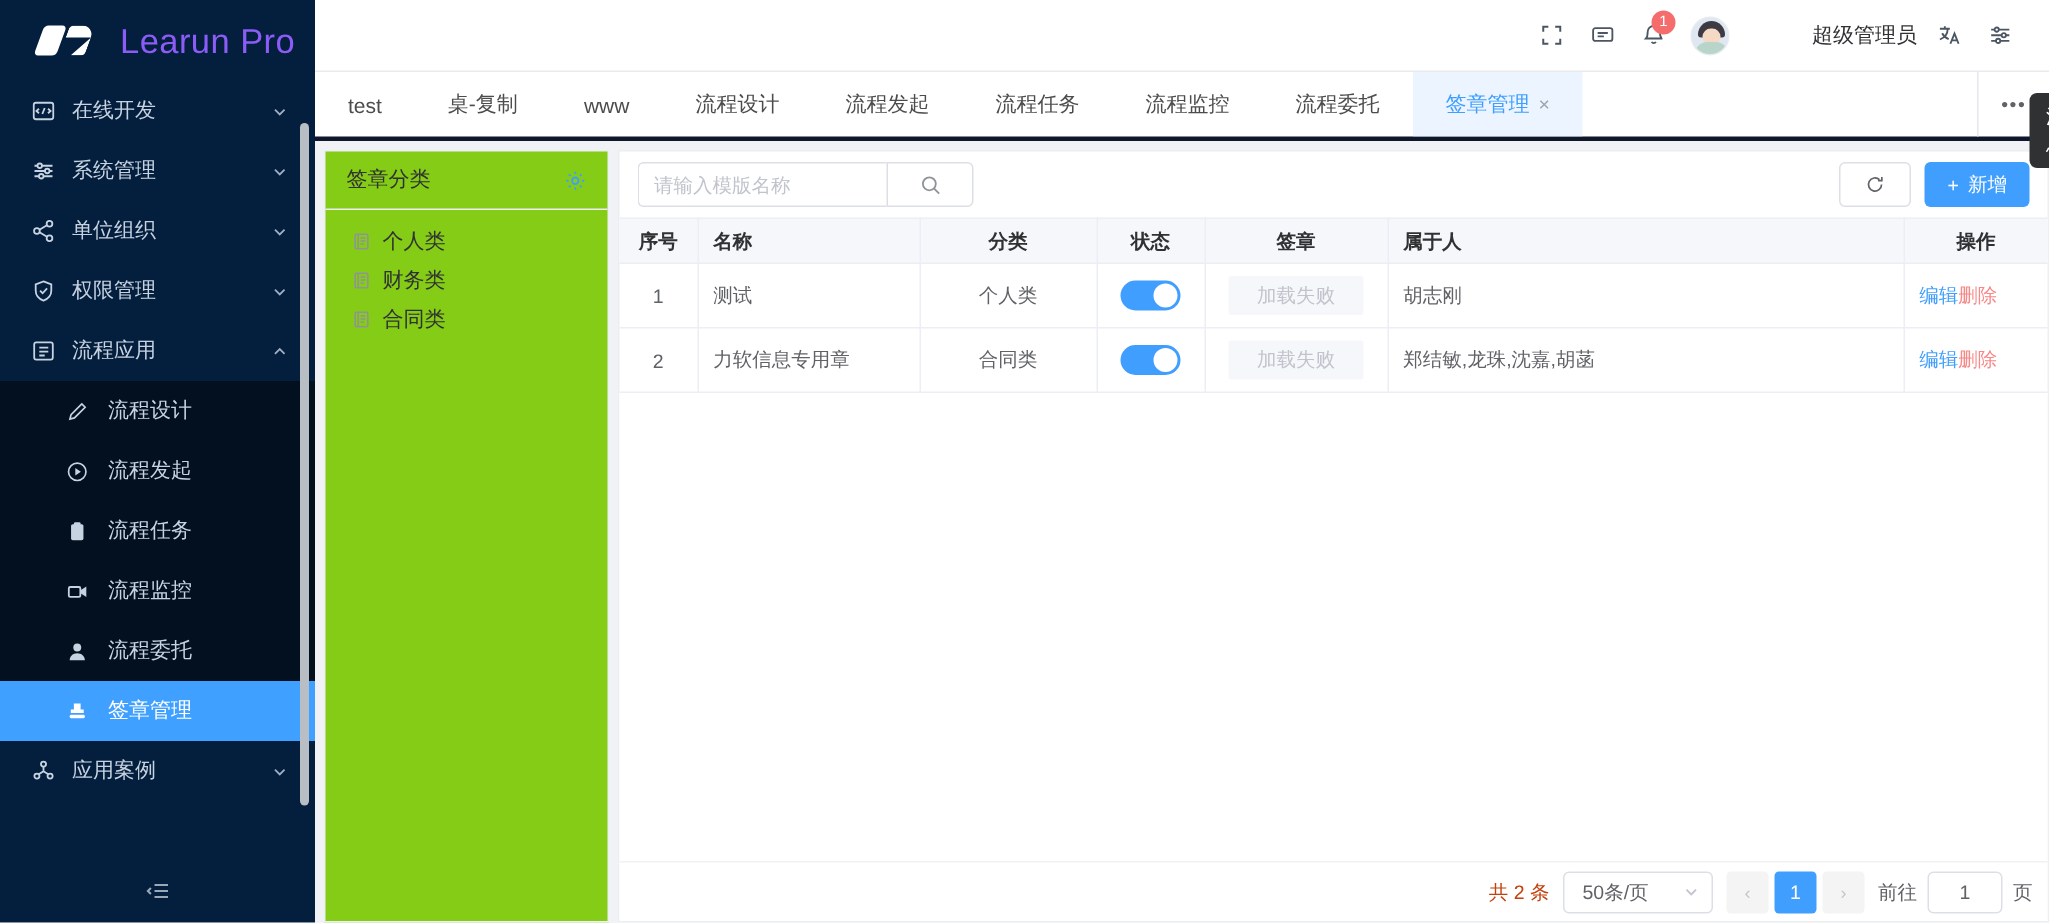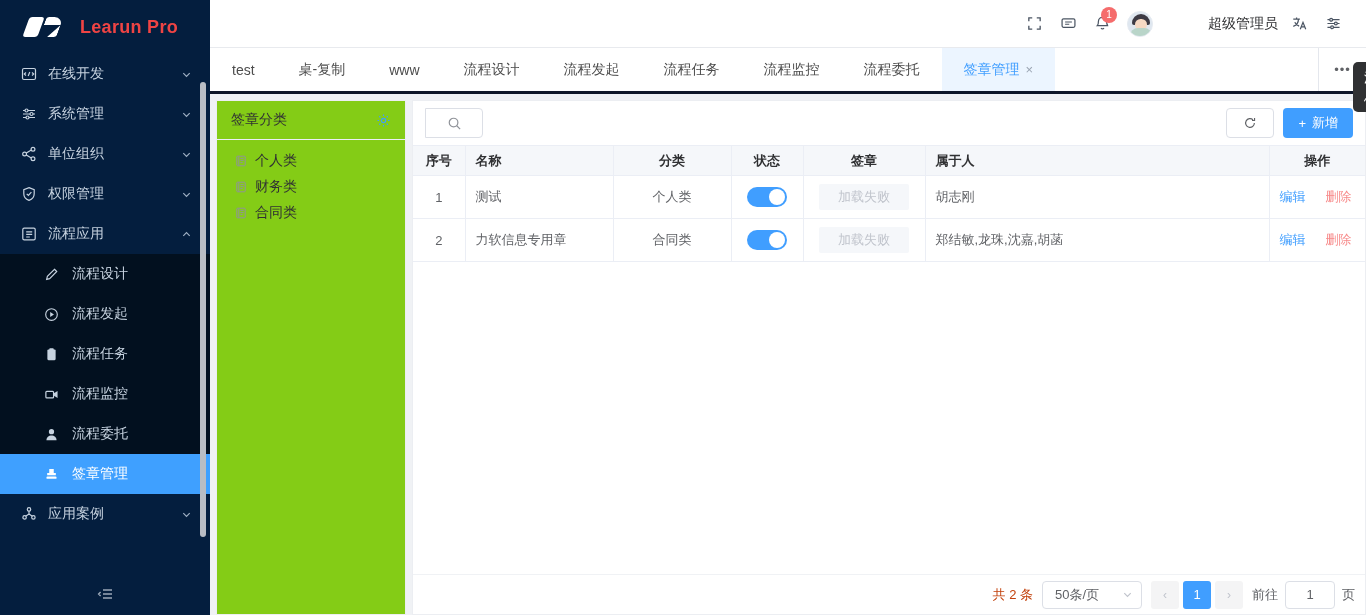--- a/index.html
+++ b/index.html
@@ -35,21 +35,21 @@
     transform: skewX(-20deg);
     border-radius: 3px 3px 3px 3px;
   }
   .logo-mark .b2 {
     left: 17px; top: 3px; width: 17px; height: 20px;
     transform: skewX(-20deg);
     border-radius: 3px 9px 3px 9px;
     clip-path: polygon(0 0, 100% 0, 100% 100%, 45% 100%, 100% 40%, 0 40%);
   }
   .logo-text {
-    color: #ef4444; font-size: 18px; font-weight: bold; letter-spacing: .3px;
+    color: #8b5cf6; font-size: 23px; font-weight: normal; letter-spacing: .3px;
   }
   .nav-scroll {
     flex: 1 1 auto; position: relative; overflow: hidden;
   }
   .nav { width: 210px; }
   .nav-item {
     height: 40px; display: flex; align-items: center;
     padding: 0 18px 0 20px; color: #c7d3e0; font-size: 14px;
     cursor: pointer; user-select: none;
   }
@@ -241,21 +241,21 @@
   }
   .toggle .knob {
     position: absolute; top: 2px; right: 2px; width: 16px; height: 16px;
     border-radius: 50%; background: #fff;
   }
   .img-fail {
     width: 90px; height: 26px; background: #f5f7fa; color: #c0c4cc;
     font-size: 13px; display: inline-flex; align-items: center;
     justify-content: center; border-radius: 2px;
   }
-  .act { color: #409eff; cursor: pointer; margin-right: 20px; font-size: 13px; }
+  .act { color: #409eff; cursor: pointer; margin-right: 0; font-size: 13px; }
   .act.del { color: #f78989; margin-right: 0; }
   .act-cell { text-align: right; white-space: nowrap; }
   .grid-fill { flex: 1 1 auto; background: #fff; }
 
   .pager {
     height: 40px; flex: 0 0 40px; background: #fff;
     display: flex; align-items: center; justify-content: flex-end;
     gap: 9px; padding-right: 10px; border-top: 1px solid #f0f2f5;
     font-size: 13px; color: #606266;
   }
@@ -591,20 +591,21 @@
             </span>
             <span>合同类</span>
           </div>
         </div>
       </div>
 
       <div class="table-panel">
 
         <div class="toolbar">
           <div class="search-group">
+            <input class="search-input" type="text" placeholder="请输入模版名称" style="">
             <div class="search-btn">
               <span>
                 <svg width="15" height="15" viewBox="0 0 16 16" fill="none" stroke="currentColor" stroke-width="1.3">
                     <circle cx="7" cy="7" r="4.6"></circle>
                     <path d="M10.4 10.4 14 14"></path>
                   </svg>
               </span>
             </div>
           </div>
           <div class="tool-right">

